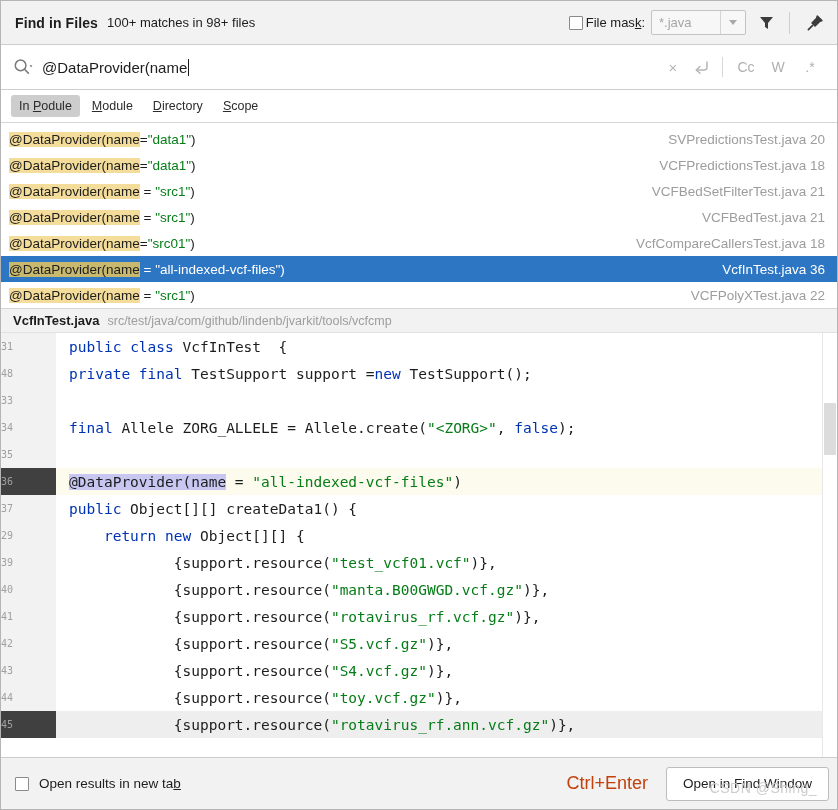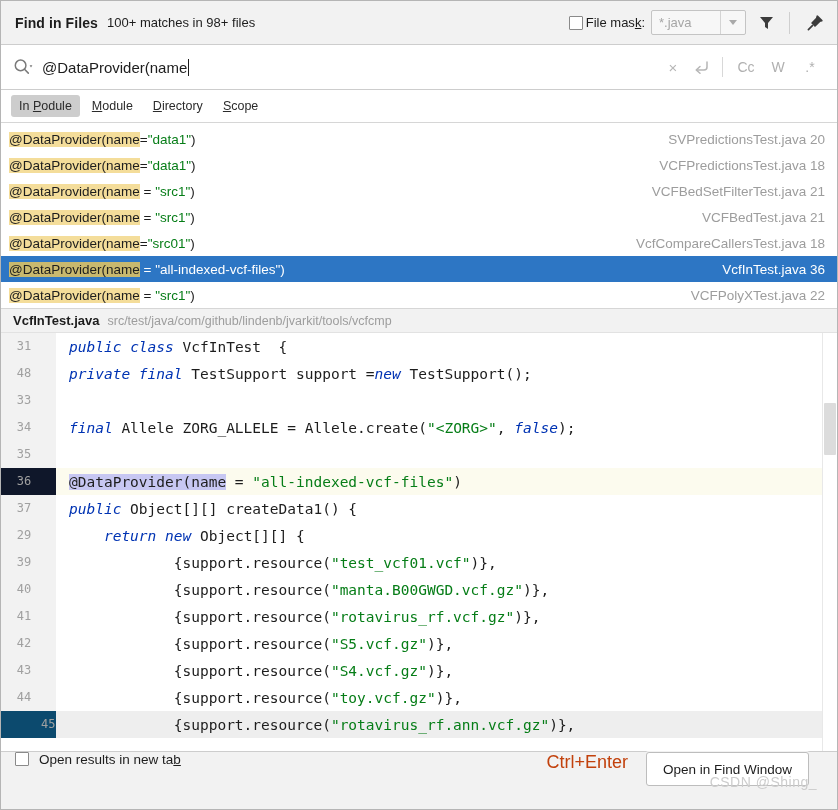--- a/index.html
+++ b/index.html
@@ -273,38 +273,38 @@
     font-family: "DejaVu Sans Mono", monospace;
     font-size: 14.5px;
     white-space: pre;
     position: relative;
   }
   .cline.hi { background: #fcfbee; }
   .cline.last { background: #eeeeee; }
   .gutter {
     width: 55px;
     flex: none;
-    text-align: center;
+    text-align: left;
     padding-right: 9px;
     box-sizing: border-box;
     color: #a0a0a0;
     font-family: "DejaVu Sans Mono", monospace;
-    font-size: 12px;
+    font-size: 10px;
     background: #f2f2f2;
     height: 27px;
     line-height: 27px;
   }
-  .cline.hi .gutter { background: #0f172a; }
-  .cline.last .gutter { background: #0c4a6e; padding-left: 40px; }
+  .cline.hi .gutter { background: #404040; }
+  .cline.last .gutter { background: #404040; }
   .ctext {
     flex: 1 1 auto;
     padding-left: 13px;
     color: #1d1d1d;
   }
-  .kw  { color: #0033b3; font-style: italic; }
+  .kw  { color: #0033b3; }
   .cstr{ color: #067d17; }
   .mhl { background: #c7c7f2; }
   .vscroll-track {
     position: absolute;
     right: 0; top: 0; bottom: 0;
     width: 14px;
     background: #ffffff;
     border-left: 1px solid #e8e8e8;
   }
   .vscroll-thumb {
@@ -312,26 +312,26 @@
     right: 1px;
     top: 70px;
     width: 12px;
     height: 52px;
     background: #dcdcdc;
     border-radius: 1px;
   }
 
   
   .footer {
-    height: 58px;
+    height: 52px;
     background: #f2f2f2;
     border-top: 1px solid #cdcdcd;
     display: flex;
-    align-items: flex-start;
-    padding: 0 28px 0 14px;
+    align-items: center;
+    padding: 0 8px 0 14px;
     box-sizing: border-box;
     flex: none;
     position: relative;
   }
   .foot-chk-label {
     font-size: 13.5px;
     color: #1d1d1d;
     margin-left: 10px;
   }
   .foot-chk-label u { text-decoration: underline; }

